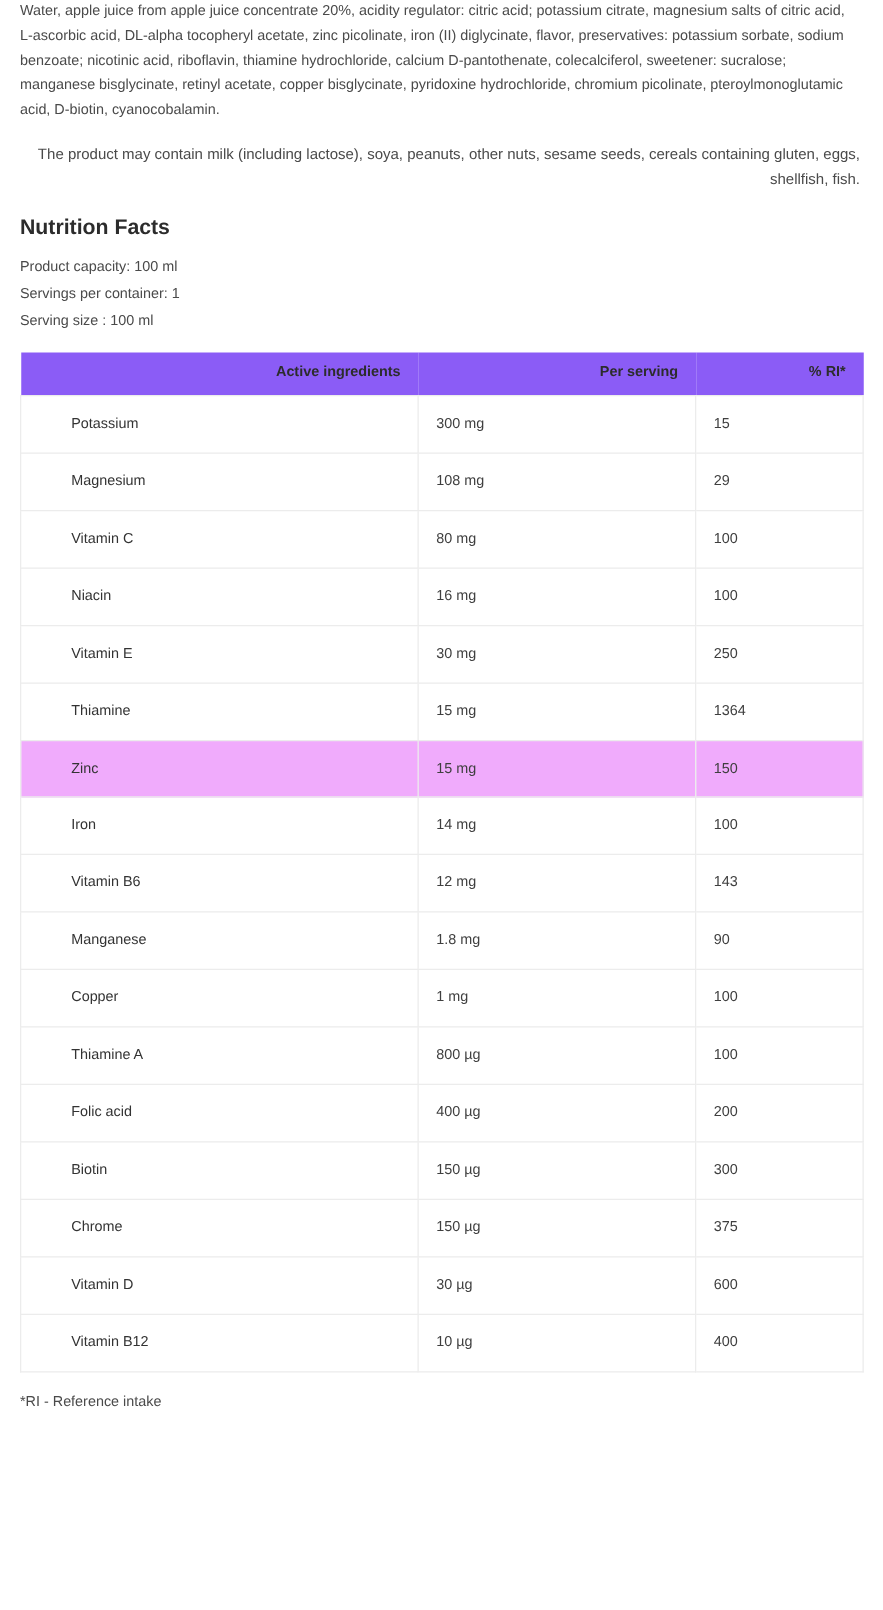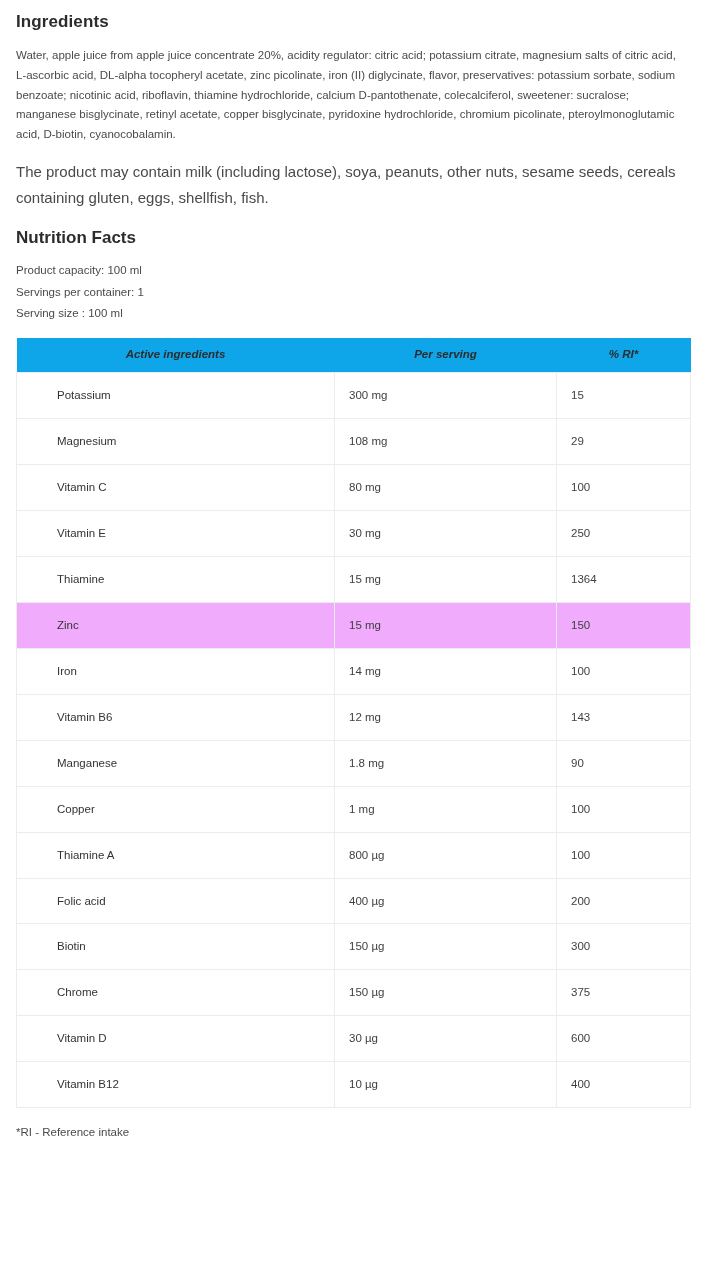--- a/index.html
+++ b/index.html
@@ -26,25 +26,26 @@
     letter-spacing: 0.1px;
   }
   .ingredients-body {
     font-size: 11.5px;
     line-height: 1.72;
     color: #4a4a4a;
     margin: 0 0 14px 0;
     max-width: 672px;
   }
   .allergen-note {
-    font-size: 15px;
+    font-size: 12px;
     line-height: 1.72;
     color: #4a4a4a;
     margin: 0 0 18px 0;
     max-width: 672px;
+    text-align: right;
   }
   h2.nutrition-title {
     font-size: 17px;
     font-weight: bold;
     color: #2c2c2c;
     margin: 10px 0 12px 0;
   }
   .serving-info {
     font-size: 11.5px;
     line-height: 1.85;
@@ -54,28 +55,27 @@
   table.nutrition-table {
     width: 674px;
     border-collapse: collapse;
     font-size: 11.5px;
     table-layout: fixed;
   }
   table.nutrition-table col.col-name { width: 318px; }
   table.nutrition-table col.col-serving { width: 222px; }
   table.nutrition-table col.col-ri { width: 134px; }
   table.nutrition-table thead th {
-    text-align: center;
+    text-align: right;
     font-weight: bold;
     color: #2c2c2c;
     font-size: 11.5px;
     padding: 10px 14px 12px 14px;
     border: none;
-    background: #0ea5e9;
-    font-style: italic;
+    background: #8b5cf6;
   }
   table.nutrition-table tbody td {
     padding: 15px 14px;
     border: 1px solid #ececec;
     color: #3f3f3f;
     vertical-align: middle;
     line-height: 1.3;
   }
   table.nutrition-table tbody tr td:first-child {
     font-weight: normal;
@@ -89,21 +89,20 @@
     font-size: 11.5px;
     color: #4a4a4a;
     margin: 18px 0 12px 0;
   }
 </style>
 </head>
 <body>
 
 <div class="page">
 
-  <h2 class="section-title">Ingredients</h2>
 
   <p class="ingredients-body">Water, apple juice from apple juice concentrate 20%, acidity regulator: citric acid; potassium citrate, magnesium salts of citric acid, L-ascorbic acid, DL-alpha tocopheryl acetate, zinc picolinate, iron (II) diglycinate, flavor, preservatives: potassium sorbate, sodium benzoate; nicotinic acid, riboflavin, thiamine hydrochloride, calcium D-pantothenate, colecalciferol, sweetener: sucralose; manganese bisglycinate, retinyl acetate, copper bisglycinate, pyridoxine hydrochloride, chromium picolinate, pteroylmonoglutamic acid, D-biotin, cyanocobalamin.</p>
 
   <p class="allergen-note">The product may contain milk (including lactose), soya, peanuts, other nuts, sesame seeds, cereals containing gluten, eggs, shellfish, fish.</p>
 
   <h2 class="nutrition-title">Nutrition Facts</h2>
 
   <div class="serving-info">
     <div>Product capacity: 100 ml</div>
     <div>Servings per container: 1</div>
@@ -133,20 +132,25 @@
           <td>Magnesium</td>
           <td>108 mg</td>
           <td>29</td>
         </tr>
         <tr>
           <td>Vitamin C</td>
           <td>80 mg</td>
           <td>100</td>
         </tr>
         <tr>
+          <td>Niacin</td>
+          <td>16 mg</td>
+          <td>100</td>
+        </tr>
+        <tr>
           <td>Vitamin E</td>
           <td>30 mg</td>
           <td>250</td>
         </tr>
         <tr>
           <td>Thiamine</td>
           <td>15 mg</td>
           <td>1364</td>
         </tr>
         <tr class="zebra">

